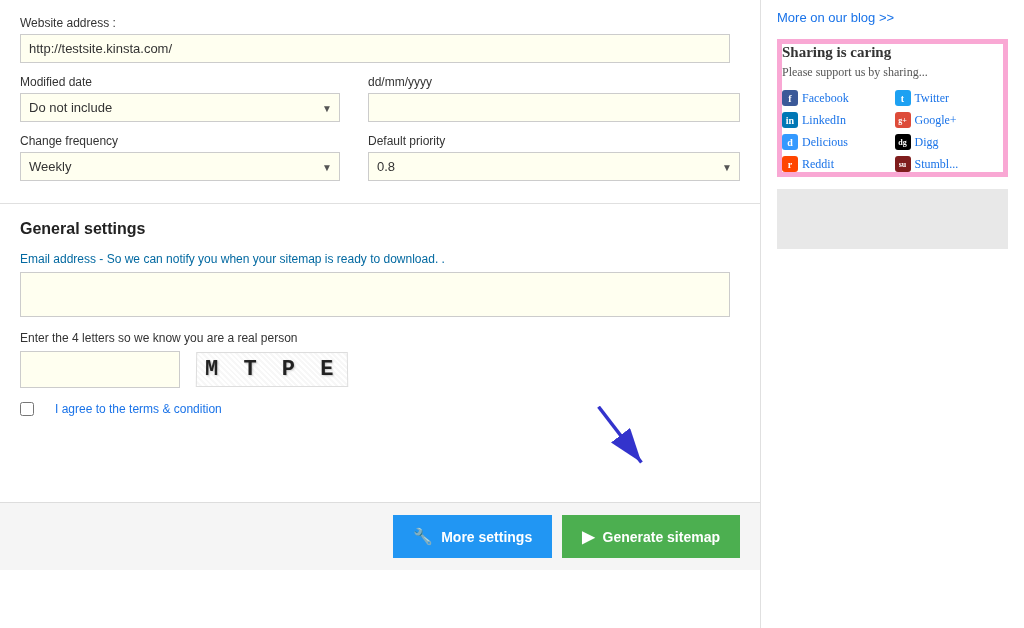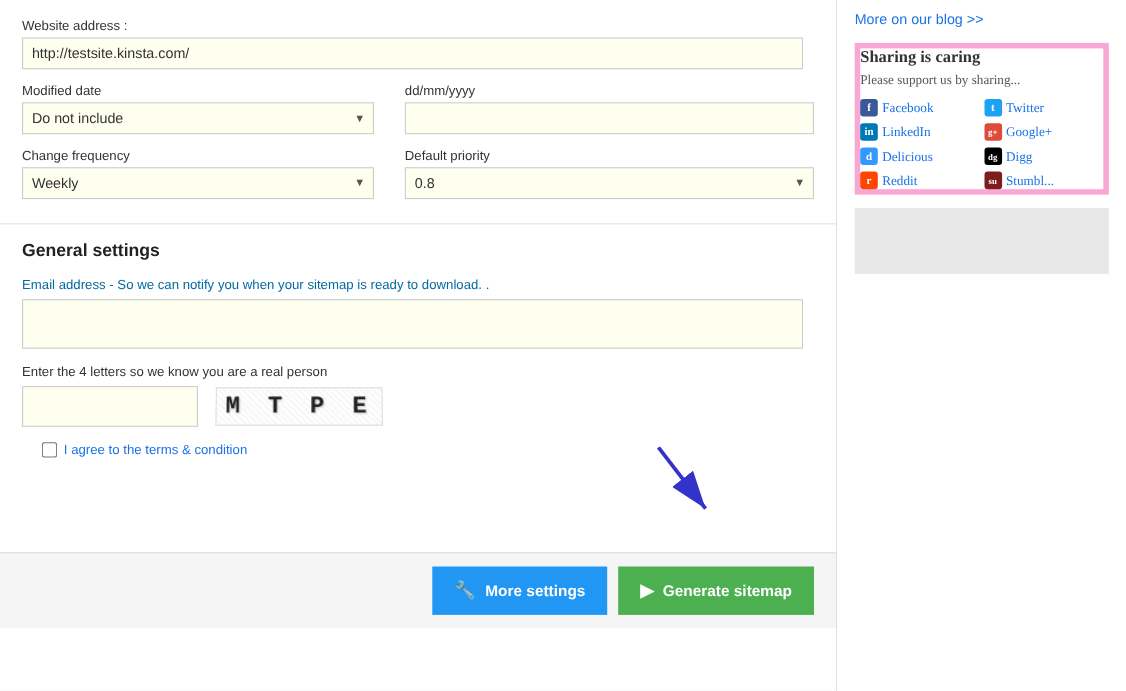--- a/index.html
+++ b/index.html
@@ -141,23 +141,22 @@
         45deg,
         transparent,
         transparent 2px,
         rgba(0,0,0,0.03) 2px,
         rgba(0,0,0,0.03) 4px
       );
     }
     .terms-row {
       display: flex;
       align-items: flex-end;
-      gap: 6px;
+      gap: 21px;
       margin-bottom: 10px;
-      margin-left: 18px;
     }
     .terms-checkbox {
       width: 14px;
       height: 14px;
       cursor: pointer;
     }
     .terms-label {
       font-size: 12px;
       color: #1a73e8;
       cursor: pointer;

